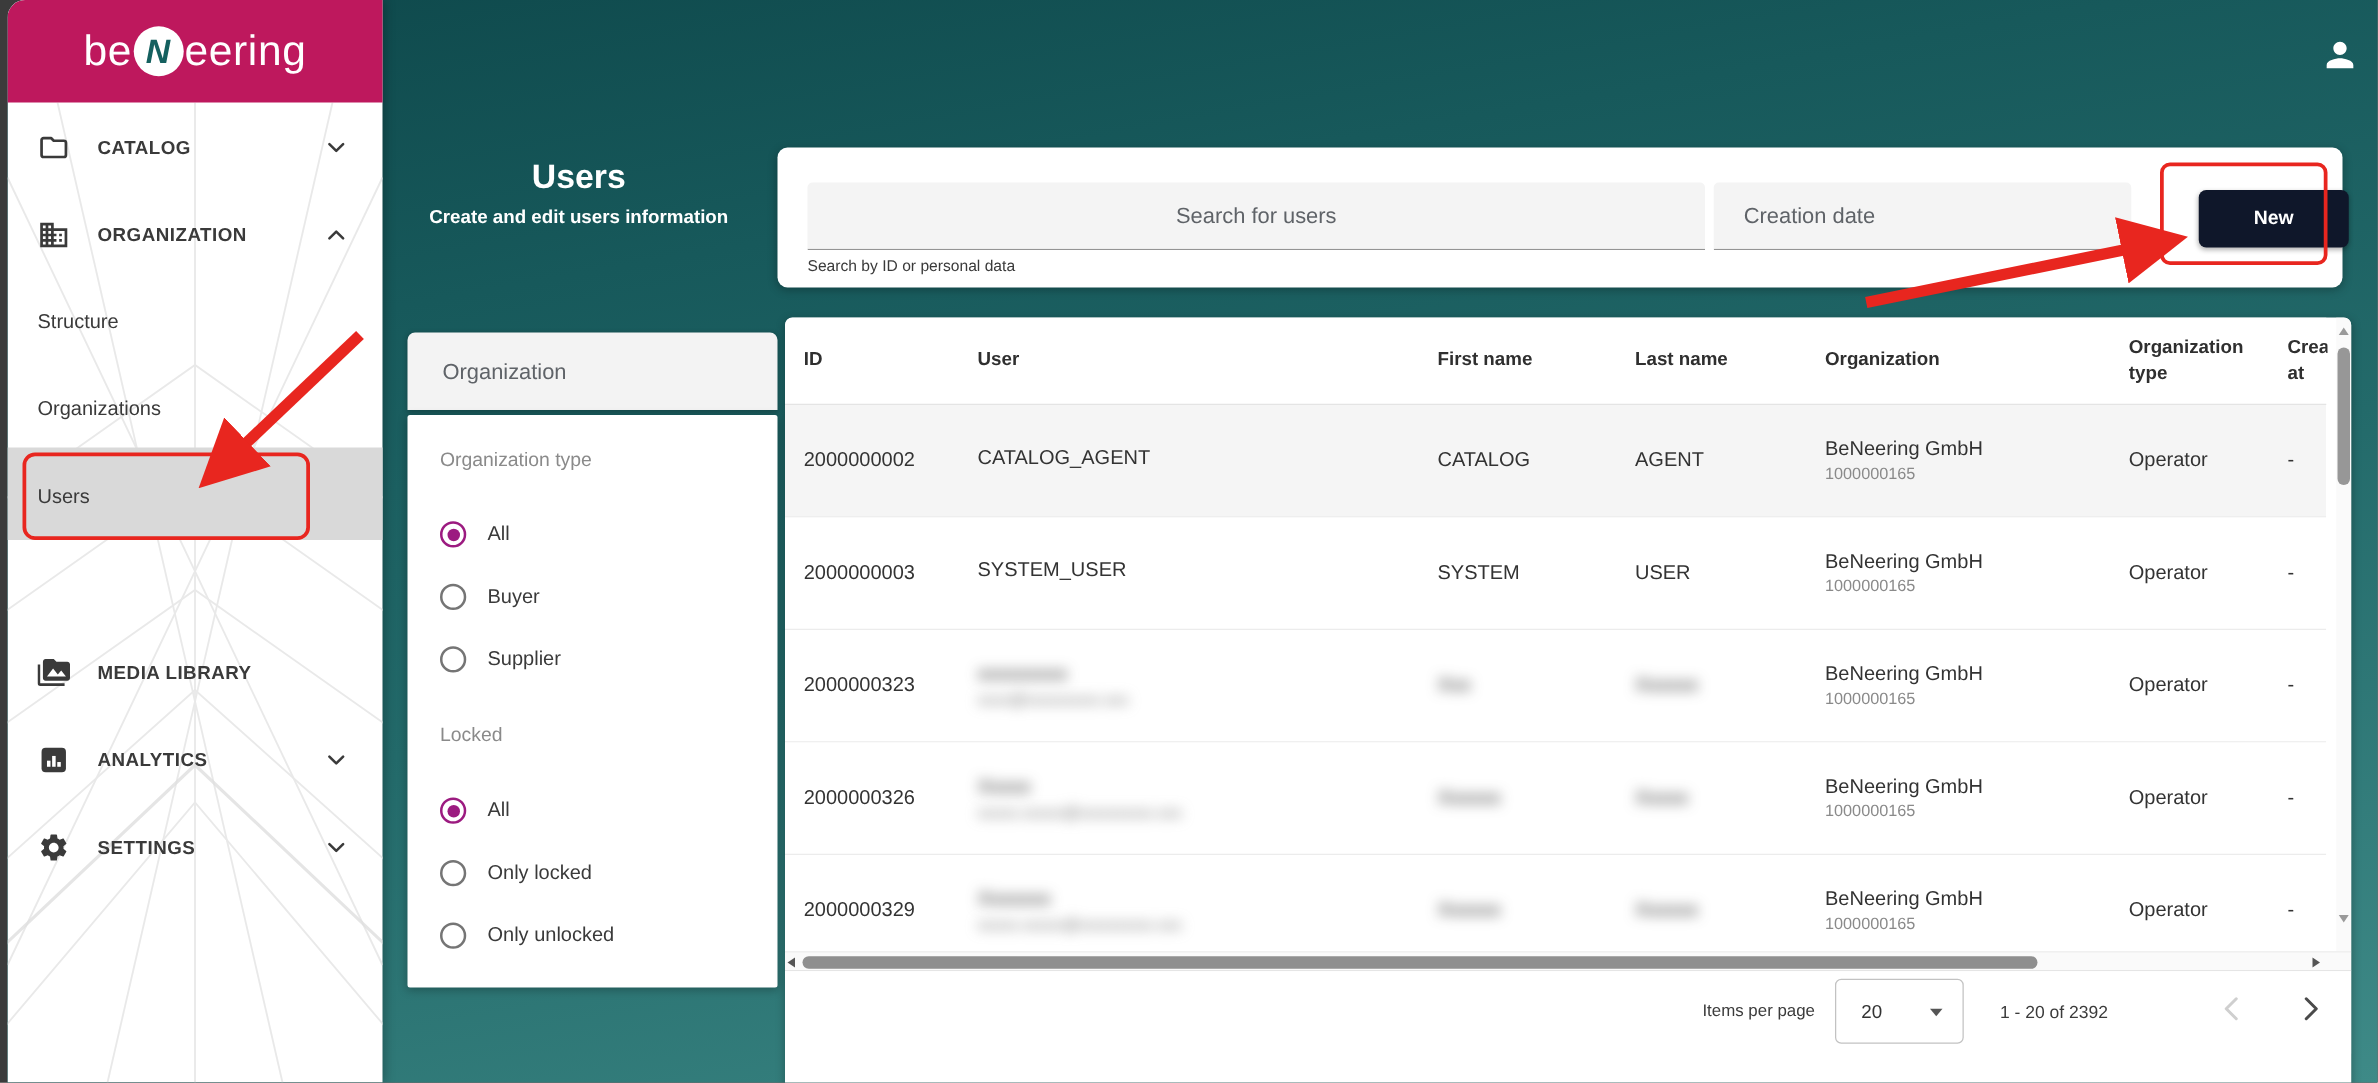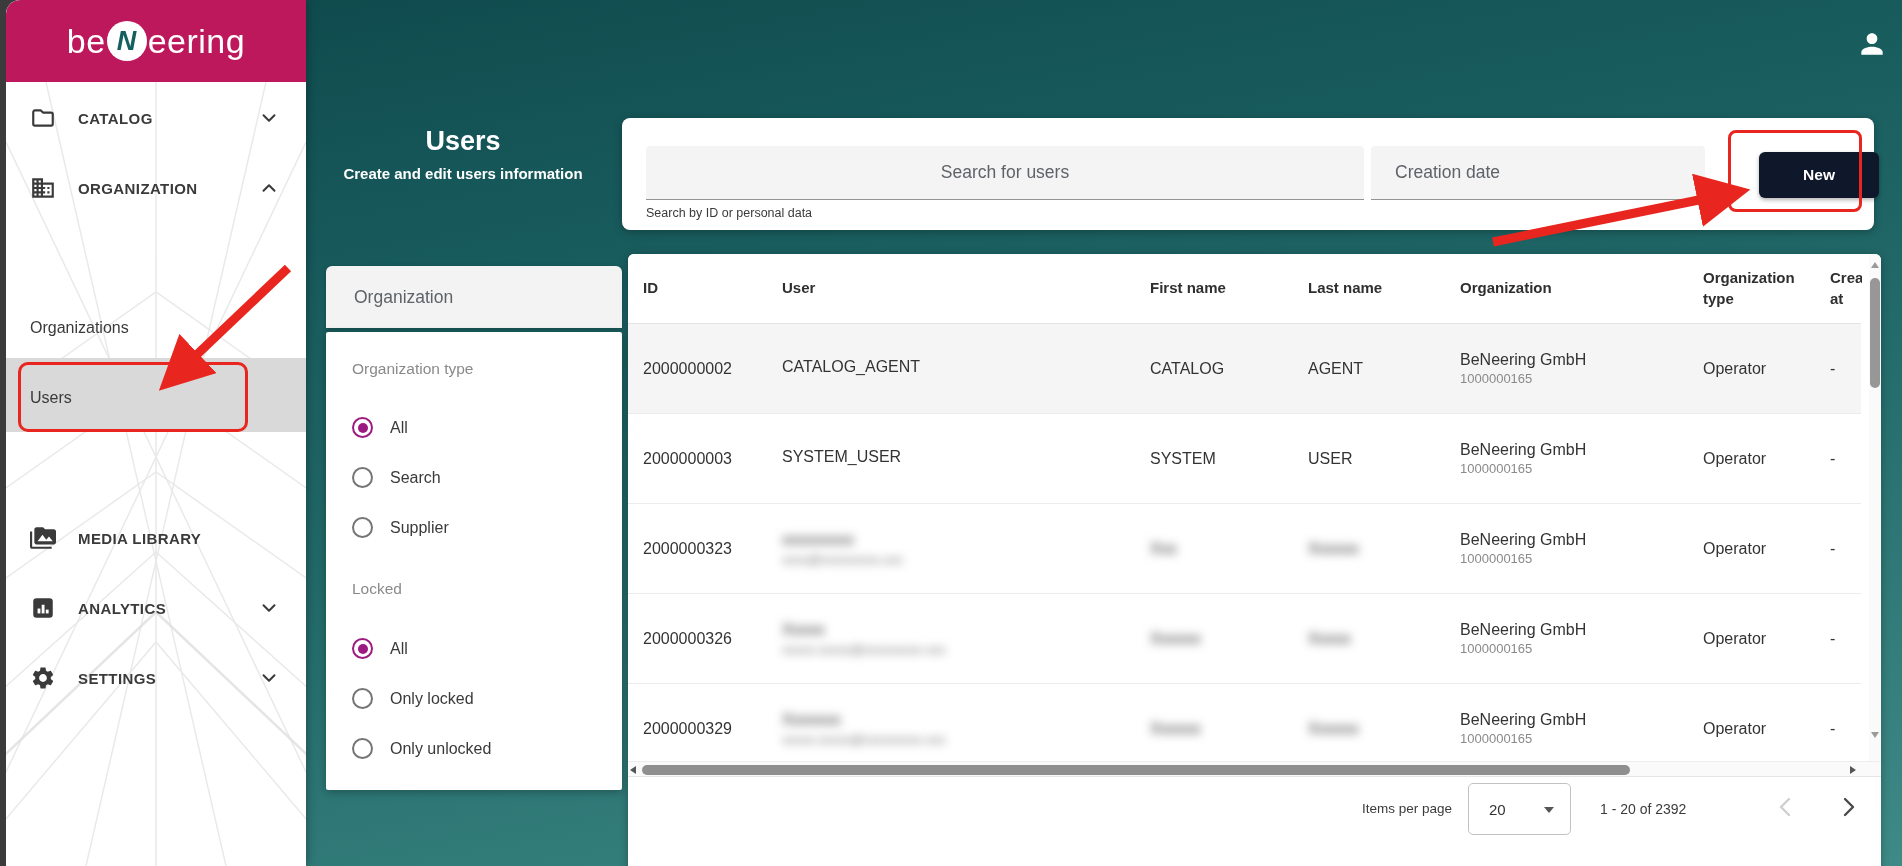--- a/index.html
+++ b/index.html
@@ -165,20 +165,23 @@
           </svg>
       </span>
       <span class="nav-label">ORGANIZATION</span>
       <span class="nav-chevron">
         <svg width="22" height="22" viewBox="0 0 24 24">
             <polyline points="6,15 12,9 18,15" fill="none" stroke="#3a3a3a" stroke-width="2.2" stroke-linecap="round" stroke-linejoin="round"></polyline>
           </svg>
       </span>
     </div>
 
+    <div class="nav-row" style="top:234px">
+      <span class="nav-sub">Structure</span>
+    </div>
     <div class="nav-row" style="top:304px">
       <span class="nav-sub">Organizations</span>
     </div>
     <div class="nav-row" style="top:374px">
       <span class="nav-sub">Users</span>
     </div>
 
     <div class="nav-row" style="top:514px">
       <span class="nav-icon">
         <svg width="26" height="26" viewBox="0 0 24 24">
@@ -244,21 +247,21 @@
 
   <div class="card filter-panel">
     <div class="fgroup-label" style="top:28px">Organization type</div>
 
     <div class="radio-row" style="top:85px">
       <span class="radio sel"></span>
       <span class="radio-label">All</span>
     </div>
     <div class="radio-row" style="top:135px">
       <span class="radio"></span>
-      <span class="radio-label">Search</span>
+      <span class="radio-label">Buyer</span>
     </div>
     <div class="radio-row" style="top:185px">
       <span class="radio"></span>
       <span class="radio-label">Supplier</span>
     </div>
 
     <div class="fgroup-label" style="top:248px">Locked</div>
 
     <div class="radio-row" style="top:306px">
       <span class="radio sel"></span>

